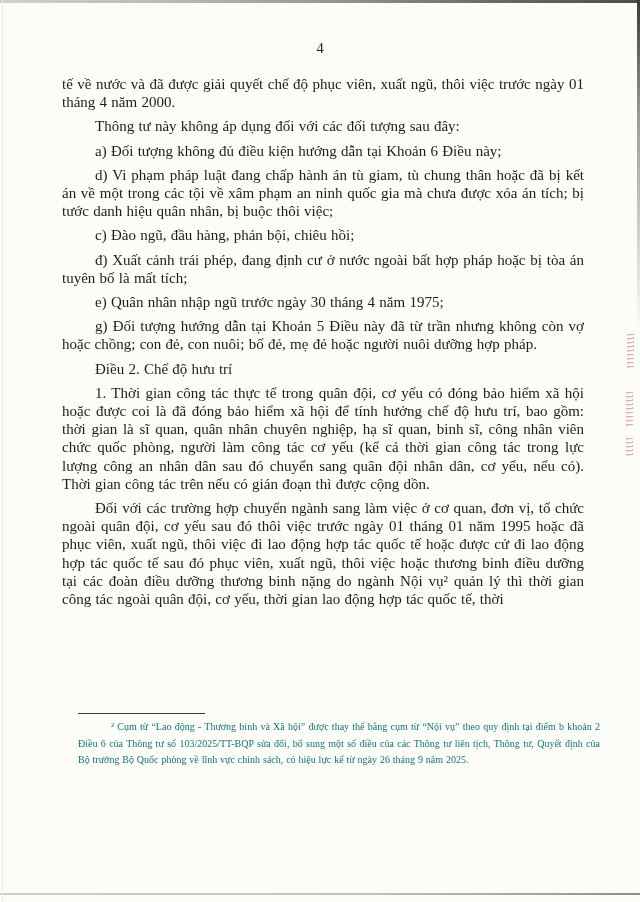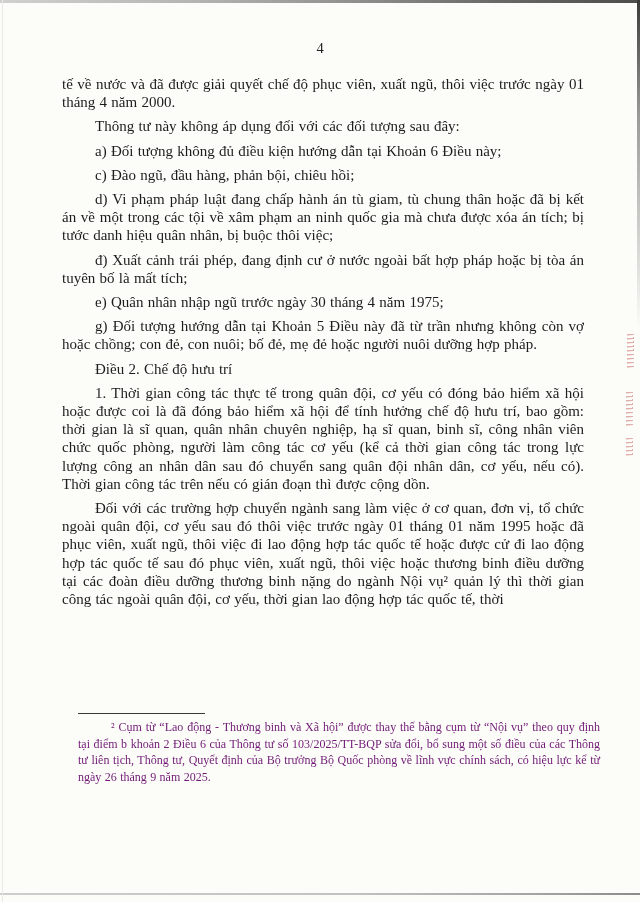--- a/index.html
+++ b/index.html
@@ -71,25 +71,25 @@
 
   .footnote {
     position: absolute; left: 78px; top: 713px; width: 522px;
   }
   .footnote-rule {
     width: 127px; height: 0;
     border-top: 1.5px solid #3a3a38;
     margin-bottom: 5px;
   }
   .footnote-text {
-    font-size: 12px;
+    font-size: 10px;
     line-height: 16.6px;
     text-align: justify;
     text-indent: 33px;
-    color: #701a75;
+    color: #0f766e;
     word-spacing: .4px;
   }
 </style>
 </head>
 <body>
 
 <div class="scan-top-edge"></div>
 <div class="scan-right-edge"></div>
 <div class="scan-bottom-edge"></div>
 <div class="scan-left-crease"></div>
@@ -97,22 +97,22 @@
 <div class="red-mark m1"></div>
 <div class="red-mark m2"></div>
 <div class="red-mark m3"></div>
 
 <div class="page-number">4</div>
 
 <div class="content">
   <p class="continuation">tế về nước và đã được giải quyết chế độ phục viên, xuất ngũ, thôi việc trước ngày 01 tháng 4 năm 2000.</p>
   <p>Thông tư này không áp dụng đối với các đối tượng sau đây:</p>
   <p>a) Đối tượng không đủ điều kiện hướng dẫn tại Khoản 6 Điều này;</p>
+  <p>d) Vi phạm pháp luật đang chấp hành án tù giam, tù chung thân hoặc đã bị kết án về một trong các tội về xâm phạm an ninh quốc gia mà chưa được xóa án tích; bị tước danh hiệu quân nhân, bị buộc thôi việc;</p>
   <p>c) Đào ngũ, đầu hàng, phản bội, chiêu hồi;</p>
-  <p>d) Vi phạm pháp luật đang chấp hành án tù giam, tù chung thân hoặc đã bị kết án về một trong các tội về xâm phạm an ninh quốc gia mà chưa được xóa án tích; bị tước danh hiệu quân nhân, bị buộc thôi việc;</p>
   <p>đ) Xuất cảnh trái phép, đang định cư ở nước ngoài bất hợp pháp hoặc bị tòa án tuyên bố là mất tích;</p>
   <p>e) Quân nhân nhập ngũ trước ngày 30 tháng 4 năm 1975;</p>
   <p>g) Đối tượng hướng dẫn tại Khoản 5 Điều này đã từ trần nhưng không còn vợ hoặc chồng; con đẻ, con nuôi; bố đẻ, mẹ đẻ hoặc người nuôi dưỡng hợp pháp.</p>
   <p class="heading">Điều 2. Chế độ hưu trí</p>
   <p>1. Thời gian công tác thực tế trong quân đội, cơ yếu có đóng bảo hiểm xã hội hoặc được coi là đã đóng bảo hiểm xã hội để tính hưởng chế độ hưu trí, bao gồm: thời gian là sĩ quan, quân nhân chuyên nghiệp, hạ sĩ quan, binh sĩ, công nhân viên chức quốc phòng, người làm công tác cơ yếu (kể cả thời gian công tác trong lực lượng công an nhân dân sau đó chuyển sang quân đội nhân dân, cơ yếu, nếu có). Thời gian công tác trên nếu có gián đoạn thì được cộng dồn.</p>
   <p>Đối với các trường hợp chuyển ngành sang làm việc ở cơ quan, đơn vị, tổ chức ngoài quân đội, cơ yếu sau đó thôi việc trước ngày 01 tháng 01 năm 1995 hoặc đã phục viên, xuất ngũ, thôi việc đi lao động hợp tác quốc tế hoặc được cử đi lao động hợp tác quốc tế sau đó phục viên, xuất ngũ, thôi việc hoặc thương binh điều dưỡng tại các đoàn điều dưỡng thương binh nặng do ngành Nội vụ² quản lý thì thời gian công tác ngoài quân đội, cơ yếu, thời gian lao động hợp tác quốc tế, thời</p>
 </div>
 
 <div class="footnote">
   <div class="footnote-rule"></div>

